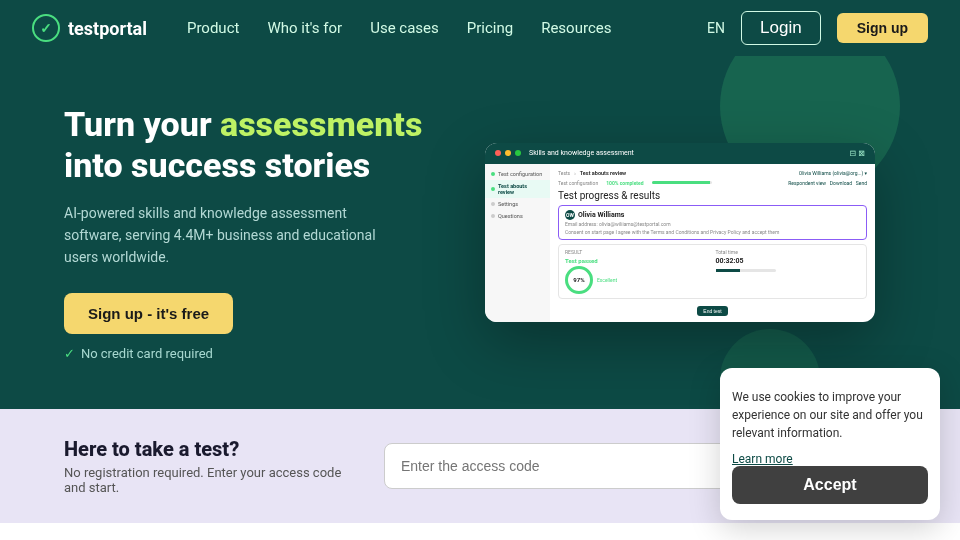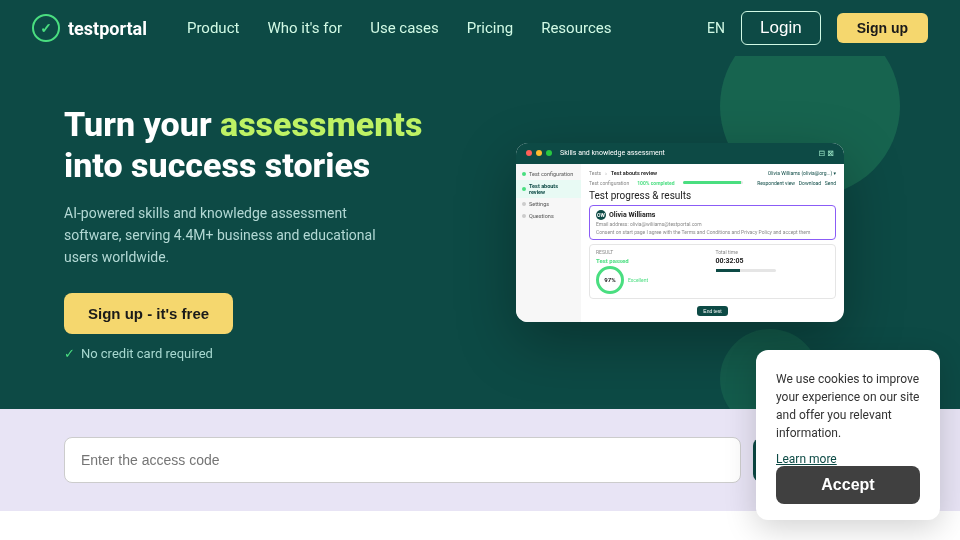--- a/index.html
+++ b/index.html
@@ -138,21 +138,21 @@
       display: flex;
       justify-content: center;
       align-items: center;
       position: relative;
       z-index: 2;
     }
     .screenshot-card {
       background: #fff;
       border-radius: 12px;
       box-shadow: 0 20px 60px rgba(0,0,0,0.3);
-      width: 328px;
+      width: 390px;
       overflow: hidden;
       font-size: 7px;
     }
     .sc-header {
       background: #0d4a45;
       padding: 6px 10px;
       display: flex;
       align-items: center;
       gap: 4px;
     }
@@ -265,22 +265,22 @@
     }
 
     
     .cookie-banner {
       position: fixed;
       bottom: 20px;
       right: 20px;
       background: #fff;
       border-radius: 12px;
       box-shadow: 0 8px 32px rgba(0,0,0,0.18);
-      padding: 20px 20px 16px;
-      width: 184px;
+      padding: 20px 12px 16px;
+      width: 220px;
       z-index: 100;
     }
     .cookie-banner p { font-size: 12px; color: #333; line-height: 1.5; margin-bottom: 10px; }
     .cookie-learn { color: #0d4a45; font-size: 12px; text-decoration: underline; cursor: pointer; display: block; }
     .btn-accept {
       background: #404040;
       color: #fff;
       border: none;
       border-radius: 8px;
       padding: 10px 0;
@@ -411,20 +411,24 @@
           <div style="text-align:center;margin-top:4px;">
             <button class="sc-end-btn">End test</button>
           </div>
         </div>
       </div>
     </div>
   </div>
 </section>
 
 <section class="take-test">
+  <div class="take-test-text">
+    <h2>Here to take a test?</h2>
+    <p>No registration required. Enter your access code and start.</p>
+  </div>
   <div class="take-test-input-group">
     <input class="take-test-input" type="text" placeholder="Enter the access code" style="">
     <button class="btn-start">Start your test</button>
   </div>
 </section>
 
 <section class="create-section">
   
   
   

